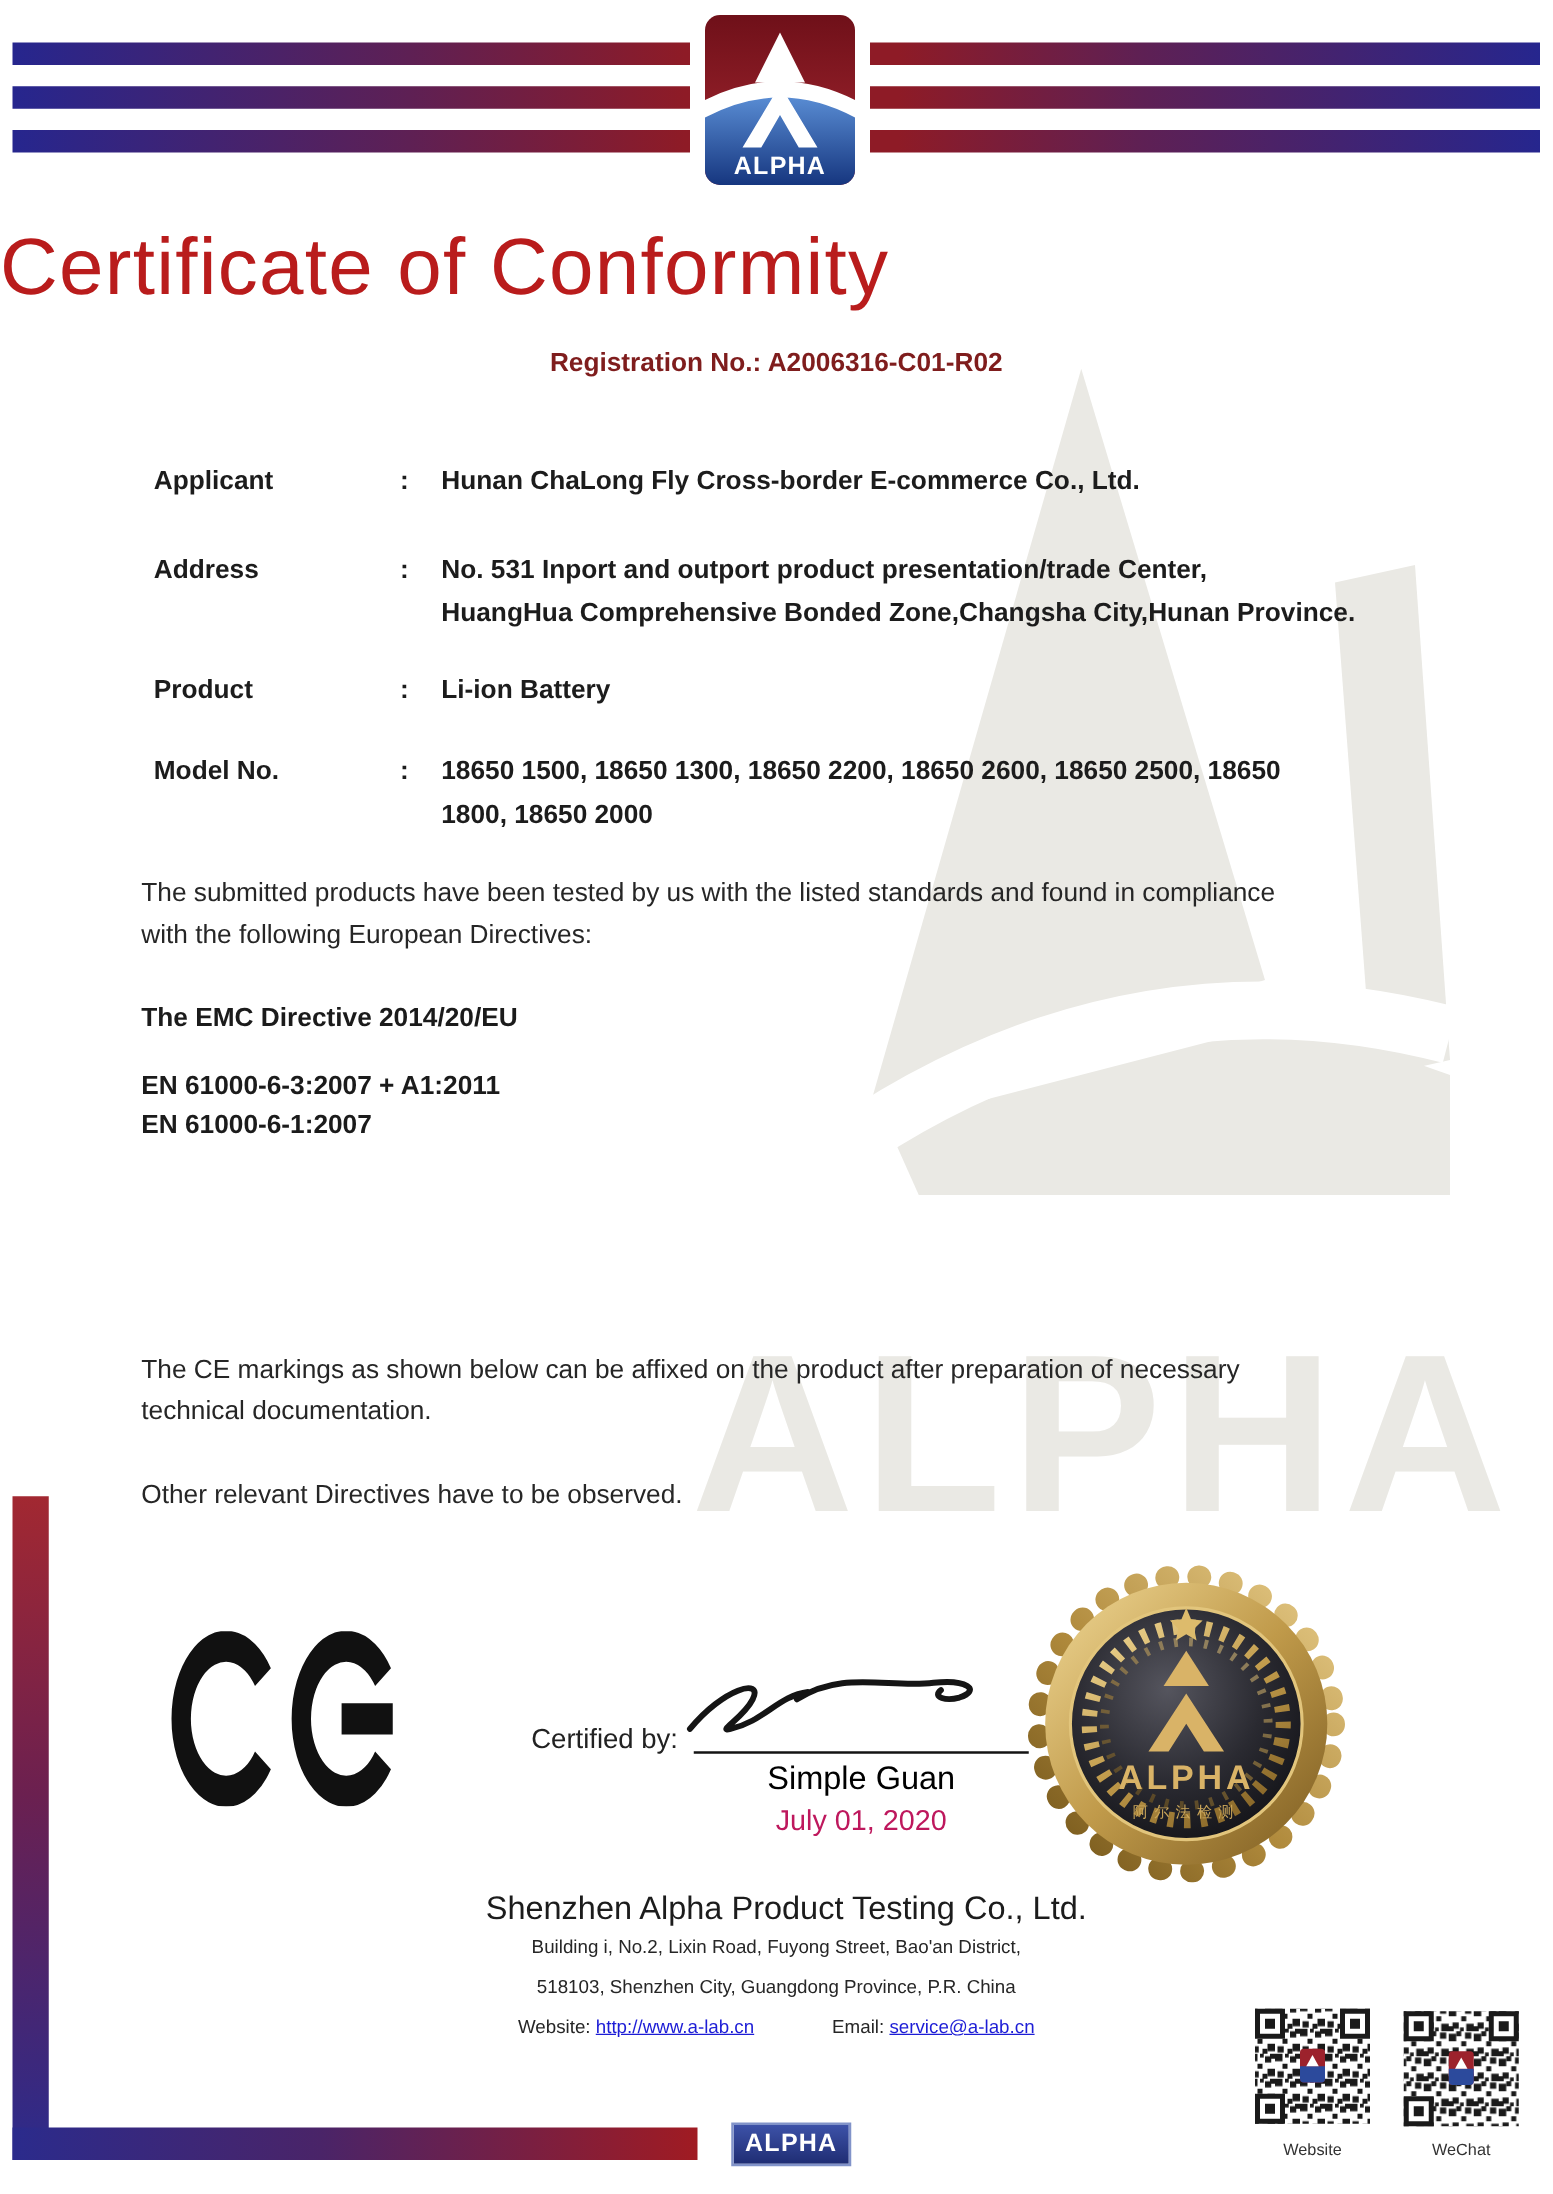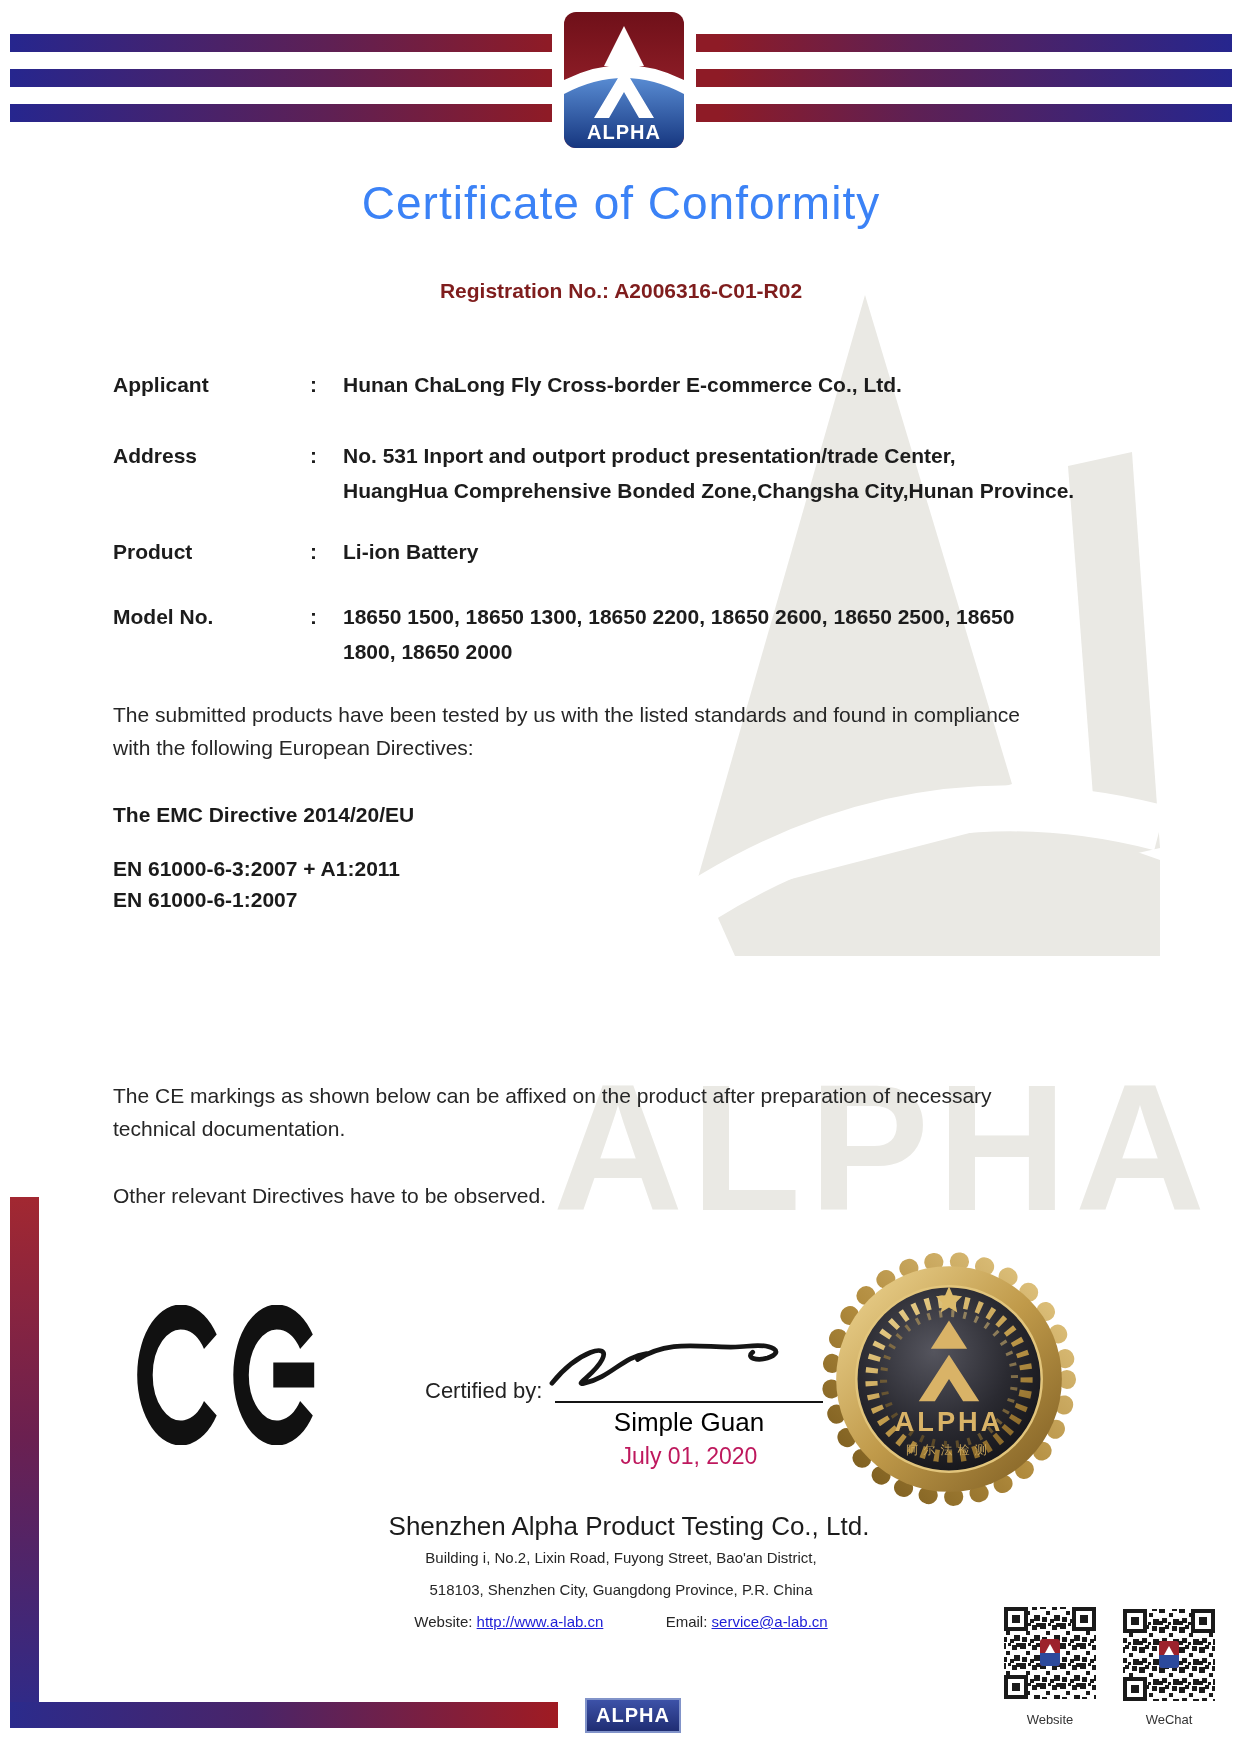--- a/index.html
+++ b/index.html
@@ -13,29 +13,29 @@
   .badge{position:absolute;left:564px;top:12px;width:120px;height:136px;border-radius:12px;
     overflow:hidden;box-shadow:0 0 0 12px #fff;}
   .badge svg{display:block}
 
   
   .wm-logo{position:absolute;left:640px;top:288px;width:520px;height:668px;}
   .wm-text{position:absolute;left:553px;top:1058px;font-size:180px;font-weight:bold;
     letter-spacing:8px;color:#eae9e4;white-space:nowrap;line-height:1;}
 
   
-  .title{position:absolute;left:0;right:0;top:176px;text-align:center;font-size:46px;
-    letter-spacing:1px;color:#3b82f6;}
+  .title{position:absolute;left:0;right:0;top:176px;font-size:64px;
+    letter-spacing:1px;color:#b91c1c;}
   .registration{position:absolute;left:0;right:0;top:279px;text-align:center;font-size:21px;
     font-weight:bold;color:#7f1d1d;}
 
   
   .fieldrow{position:absolute;left:113px;width:1025px;display:flex;font-size:21px;font-weight:bold;
     color:#1c1c1c;line-height:35px;}
-  .fr-label{width:197px;flex:none;}
+  .fr-label{width:197px;flex:none;margin-left:10px;}
   .fr-colon{width:33px;flex:none;}
   .fr-value{flex:1;white-space:pre-line;}
   .row-applicant{top:367px}.row-address{top:438px}.row-product{top:534px}.row-model{top:599px}
 
   
   .para{position:absolute;left:113px;width:1020px;font-size:21px;line-height:33px;color:#262626;
     white-space:pre-line;}
   .p-intro{top:698px}
   .p-emc{top:798px;font-weight:bold;color:#1b1b1b;}
   .p-std{top:853px;font-weight:bold;line-height:31px;color:#1b1b1b;}

